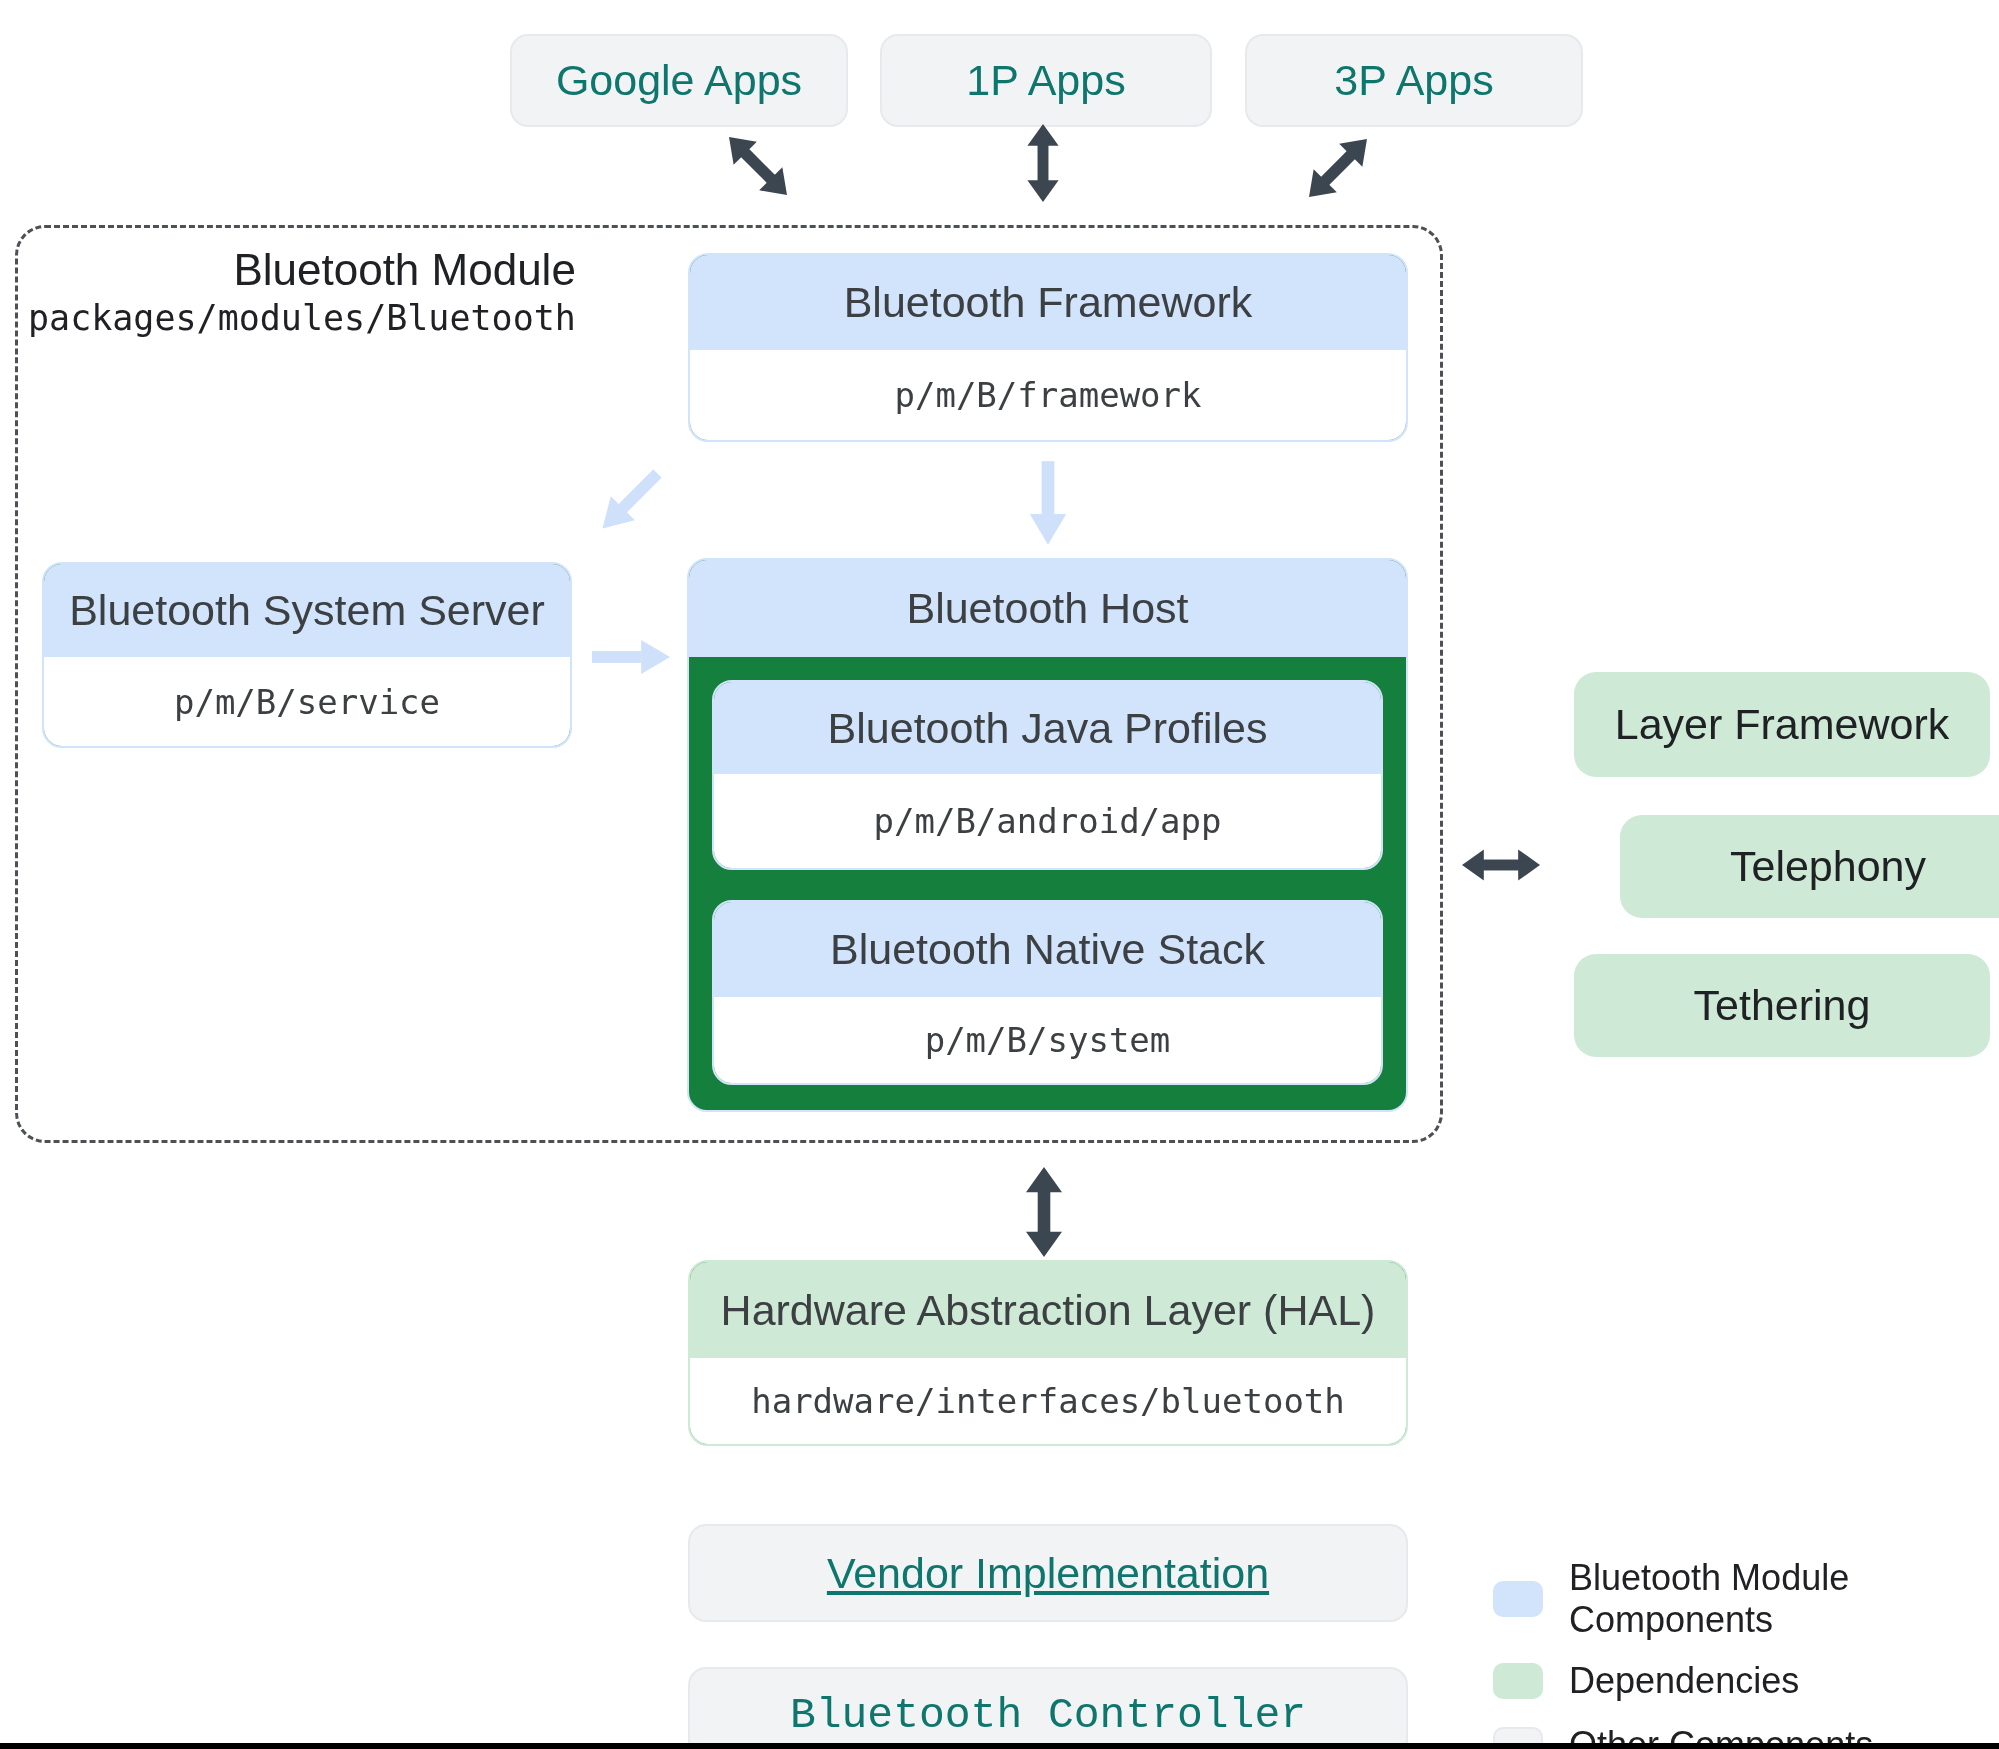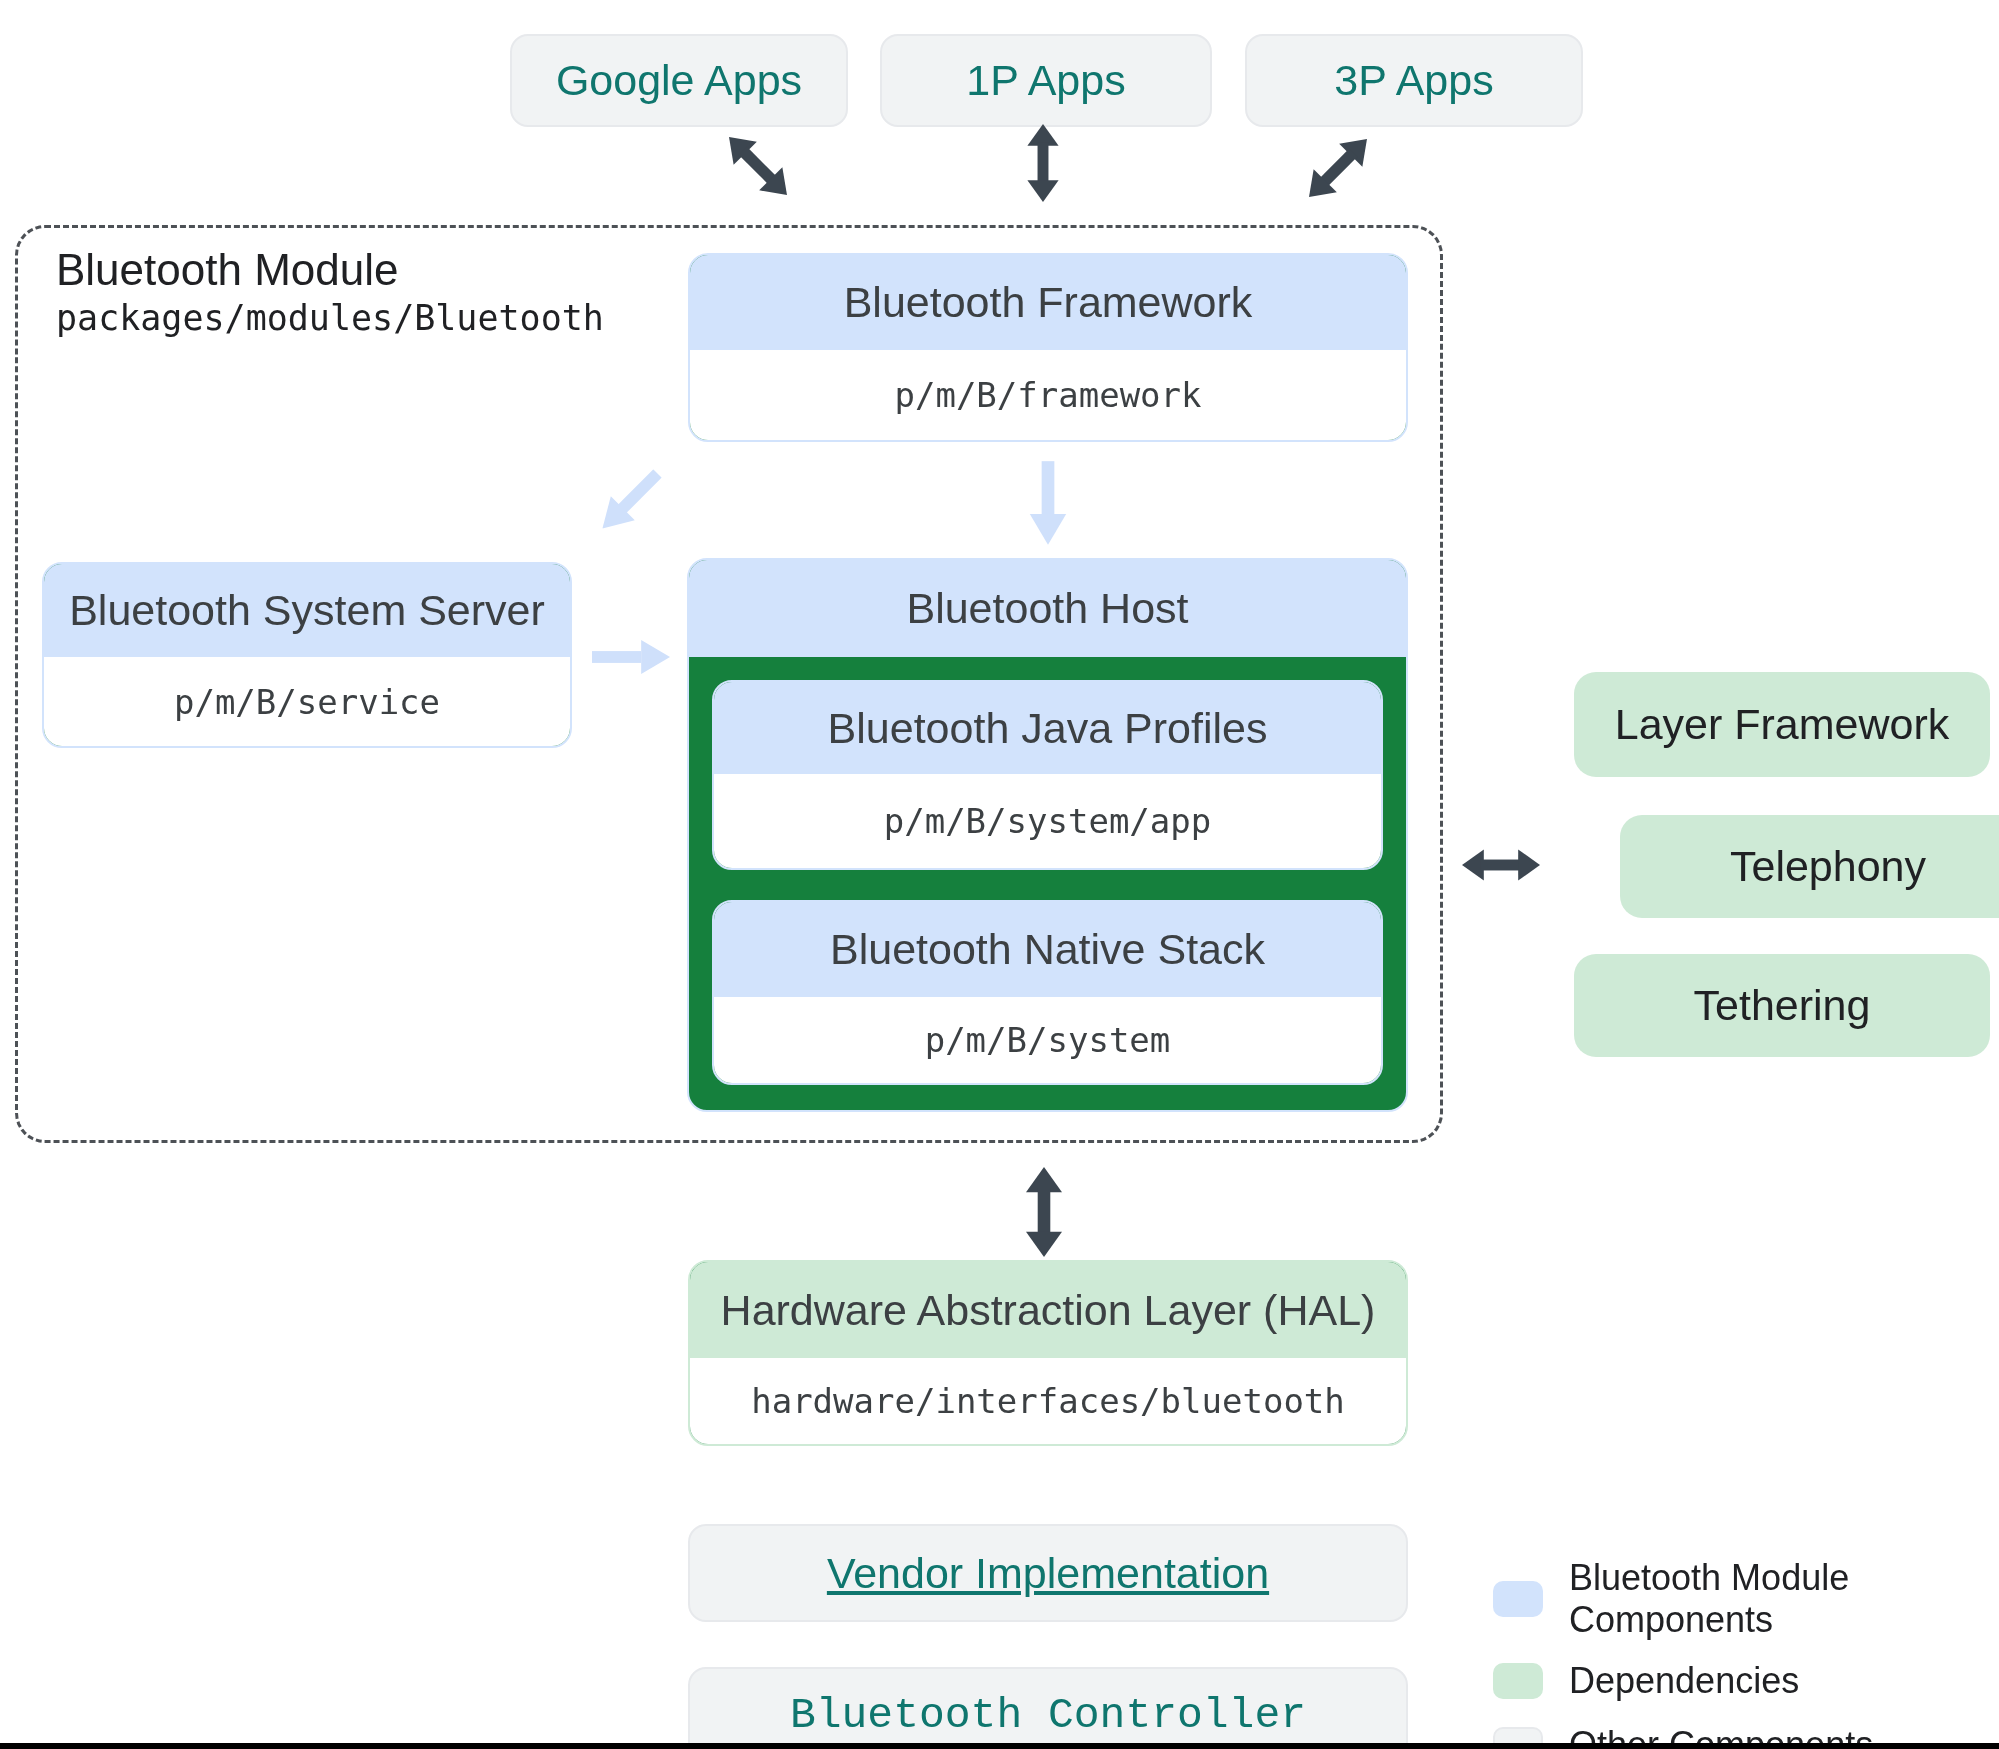--- a/index.html
+++ b/index.html
@@ -96,21 +96,21 @@
   <svg class="abs" style="left:1316px; top:127px; transform:rotate(45deg);" width="44" height="82" viewBox="0 0 44 100">
     <g fill="#3c4650">
       <polygon points="22,0 2,28 42,28"></polygon>
         <rect x="15" y="24" width="14" height="52"></rect>
         <polygon points="22,100 2,72 42,72"></polygon>
     </g>
   </svg>
 
   <div class="module-boundary abs" style="left:15px; top:225px; width:1428px; height:918px;"></div>
 
-  <div class="abs" style="left:56px; top:245px;">
+  <div class="abs" style="left:28px; top:245px;text-align:right;">
     <div class="module-title">Bluetooth Module</div>
     <div class="module-path">packages/modules/Bluetooth</div>
   </div>
 
   <div class="card abs" style="left:688px; top:253px; width:720px; height:189px;">
     <div class="card-head" style="height:95px;">
       <span>Bluetooth Framework</span>
     </div>
     <div class="card-body">p/m/B/framework</div>
   </div>
@@ -143,21 +143,21 @@
 
   <div class="card abs" style="left:687px; top:558px; width:721px; height:554px;">
     <div class="card-head" style="height:97px;">
       <span>Bluetooth Host</span>
     </div>
     <div class="host-body">
       <div class="card" style="height:190px;">
         <div class="card-head" style="height:92px;">
           <span>Bluetooth Java Profiles</span>
         </div>
-        <div class="card-body">p/m/B/system/app</div>
+        <div class="card-body">p/m/B/android/app</div>
       </div>
       <div class="card" style="height:185px;">
         <div class="card-head" style="height:95px;">
           <span>Bluetooth Native Stack</span>
         </div>
         <div class="card-body">p/m/B/system</div>
       </div>
     </div>
   </div>
 

